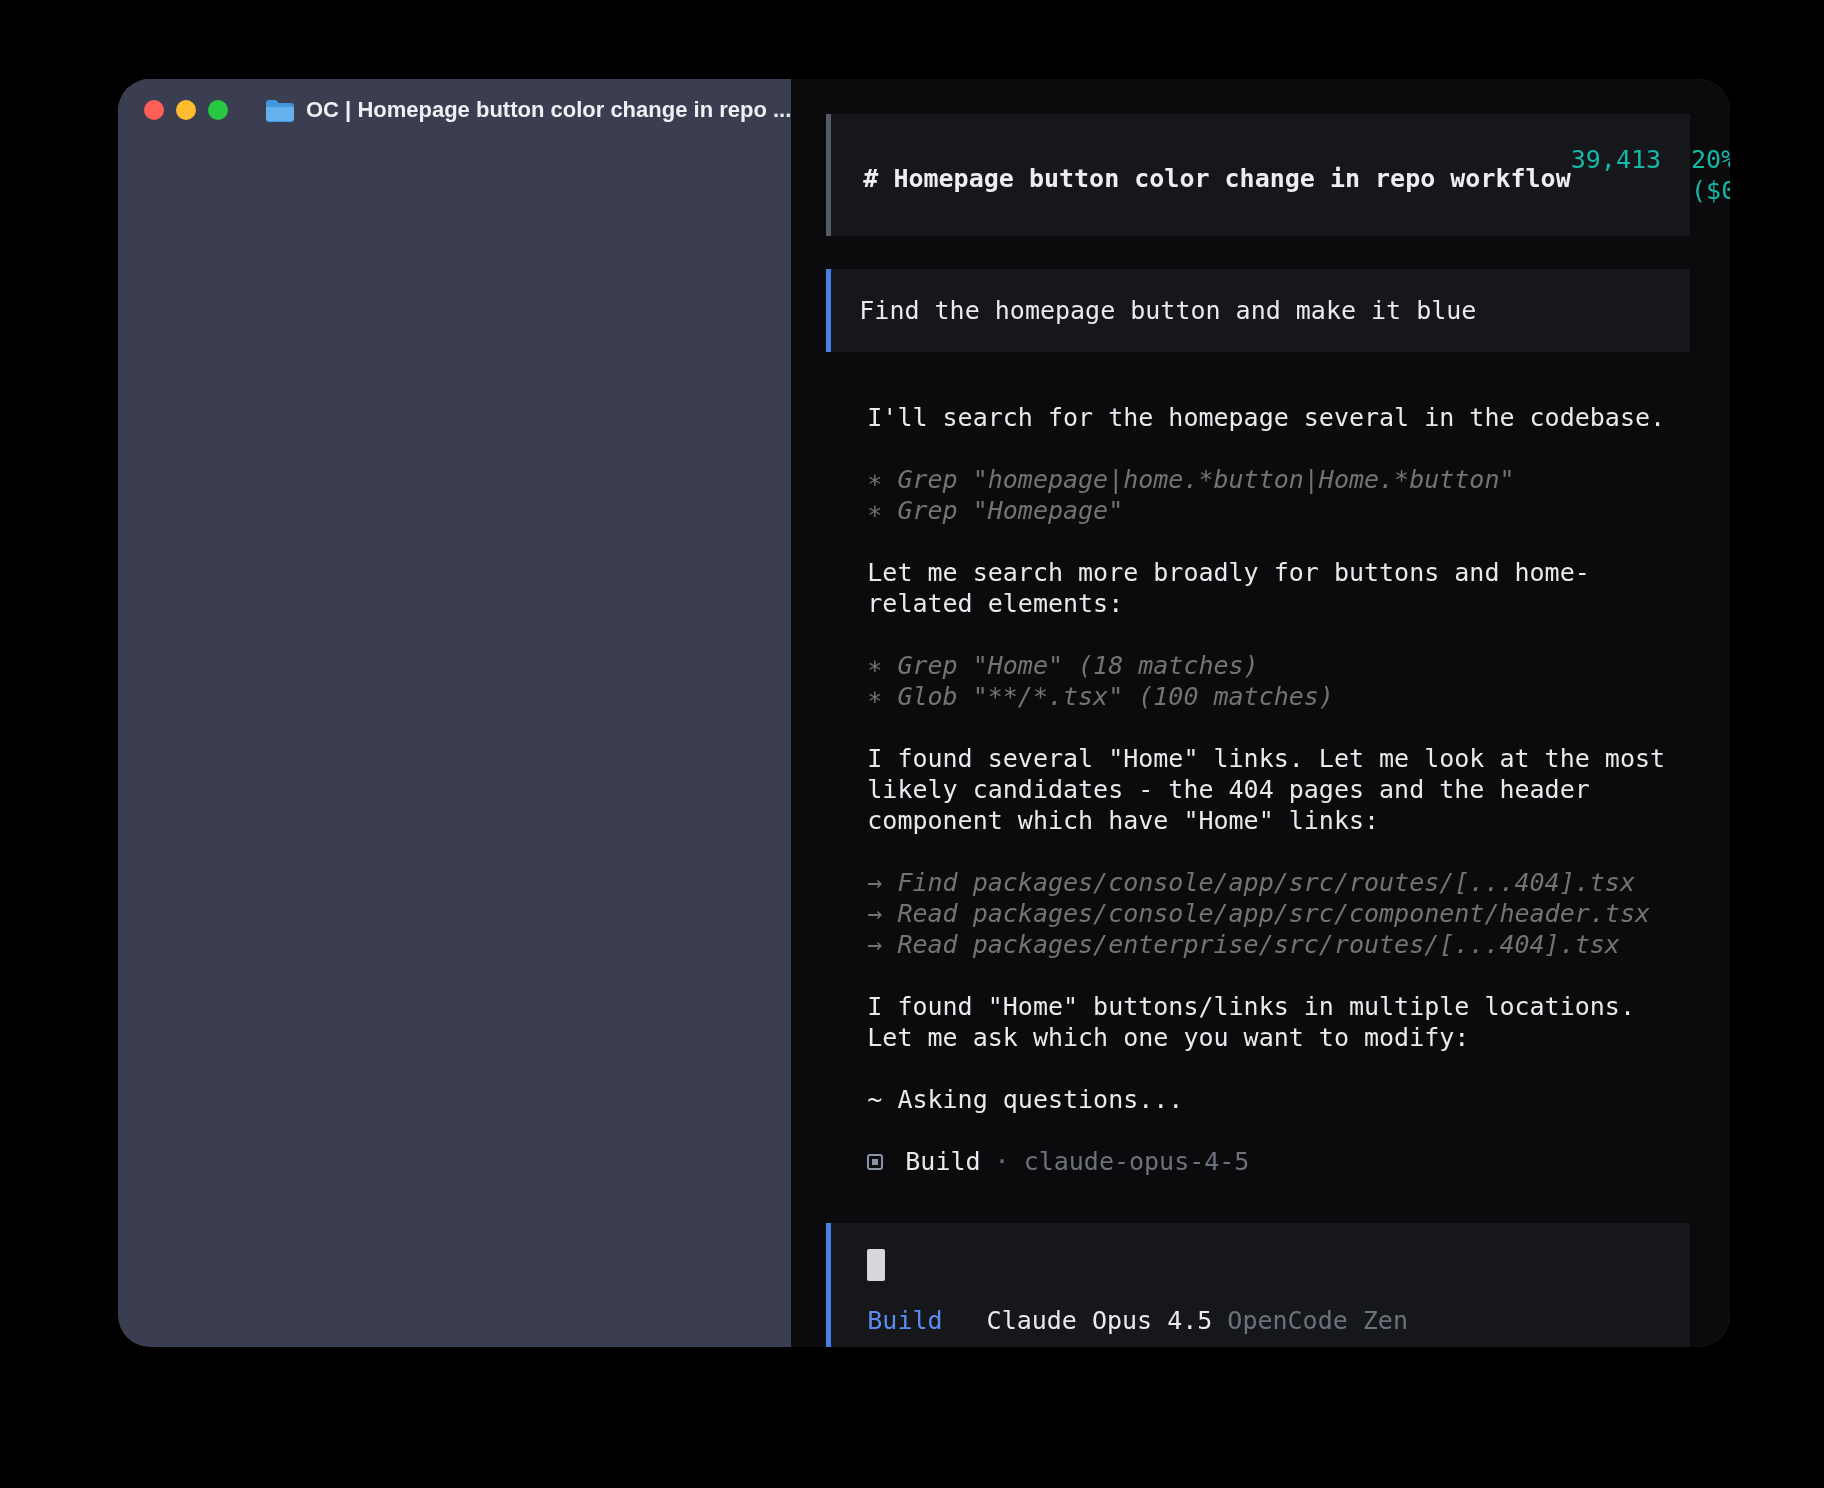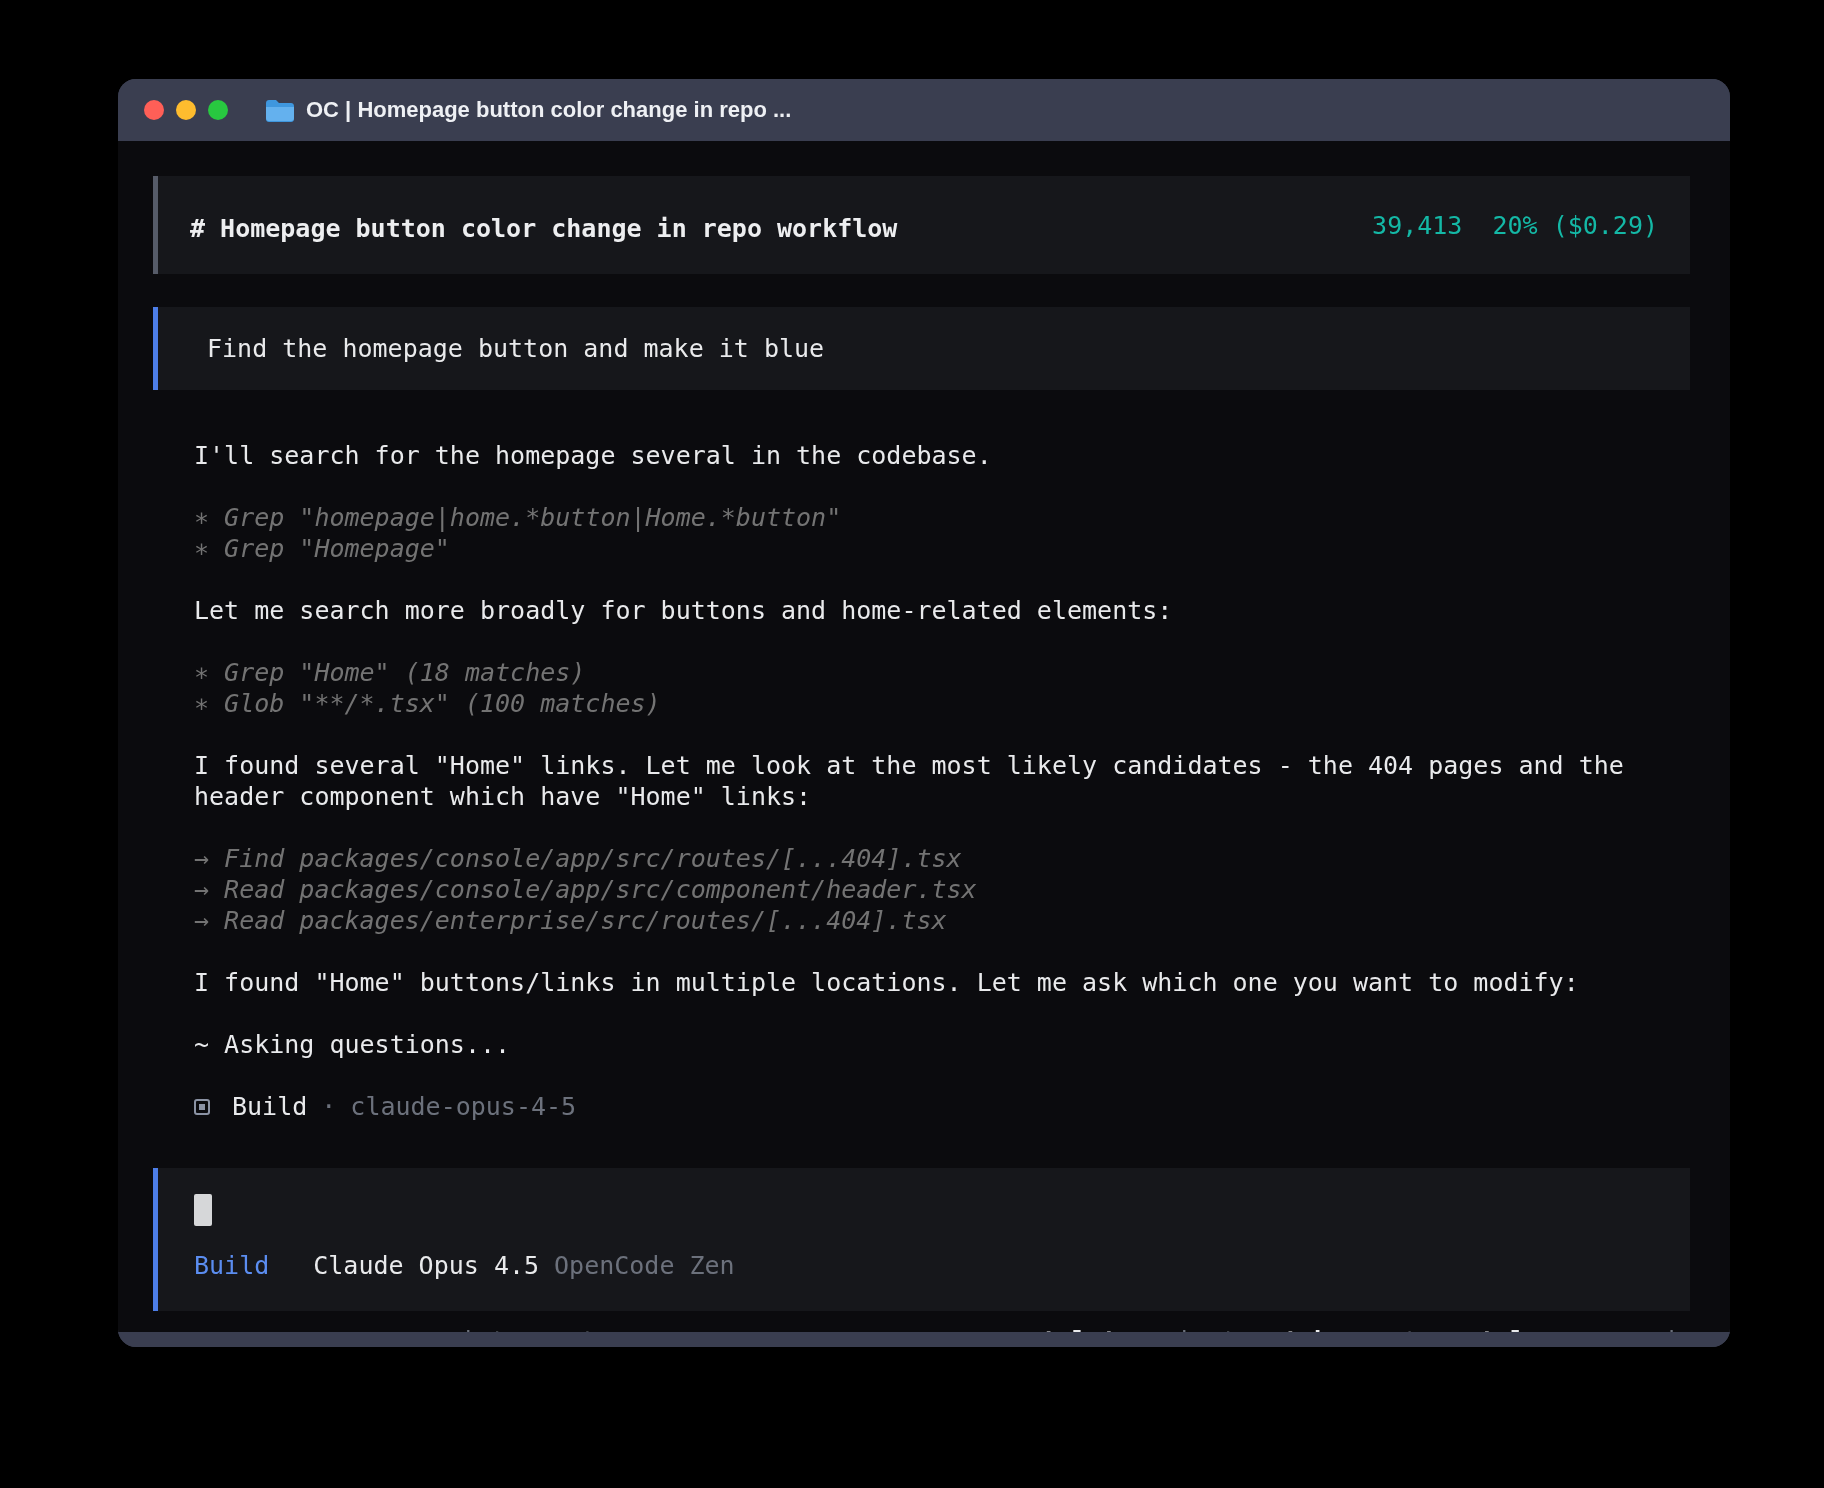--- a/index.html
+++ b/index.html
@@ -1,22 +1,22 @@
 <!DOCTYPE html>
 <html><head>
 <meta charset="utf-8">
 <style>
   * { margin:0; padding:0; box-sizing:border-box; }
   html,body { width:1824px; height:1488px; background:#000; overflow:hidden;
               font-family:"DejaVu Sans Mono", monospace; }
 
   .window {
     position:absolute; left:118px; top:79px; width:1612px; height:1268px;
-    background:#3a3e50; border-radius:18px; overflow:hidden;
-    display:flex; flex-direction:column;
+    background:#3a3e50; border-radius:32px; overflow:hidden;
+    display:flex; flex-direction:row;
     box-shadow:0 30px 90px rgba(0,0,0,.85);
   }
 
   
   .titlebar { height:62px; flex:0 0 auto; background:#3a3e50;
               display:flex; align-items:center; }
   .traffic { display:flex; gap:12px; margin-left:26px; }
   .light { width:20px; height:20px; border-radius:50%; }
   .light.red    { background:#ff5f57; }
   .light.yellow { background:#febc2e; }
@@ -32,21 +32,21 @@
   .bottombar { height:15px; flex:0 0 auto; background:#3a3e50; }
 
   .panel { background:#16171b; border-left:5px solid #565b68; }
   .panel.blue { border-left-color:#4d7ee8; }
 
   .session-header { padding:30px 32px; margin-bottom:33px;
                     display:flex; align-items:center; }
   .session-header .stitle { font-weight:bold; color:#edeef0; white-space:pre;margin-top:7px; }
   .session-header .stats { margin-left:auto; display:flex; gap:30px; color:#14b8a6; }
 
-  .user-msg { padding:26px 49px; margin-bottom:50px; color:#e9eaec; }
+  .user-msg { padding:26px 28px; margin-bottom:50px; color:#e9eaec; }
 
   .transcript { margin-left:41px; }
   .para { color:#e9eaec; margin-bottom:31px; white-space:pre-wrap; }
   .toolgroup { margin-bottom:31px; }
   .tool-line { color:#737373; white-space:pre;font-style:italic; }
   .status-line { color:#e9eaec; margin-bottom:31px; white-space:pre; }
 
   .agent-row { display:flex; align-items:center; margin-bottom:31px; }
   .agent-icon { width:16px; height:16px; border:2px solid #8b93a4; border-radius:3px;
                 display:inline-flex; align-items:center; justify-content:center; }

